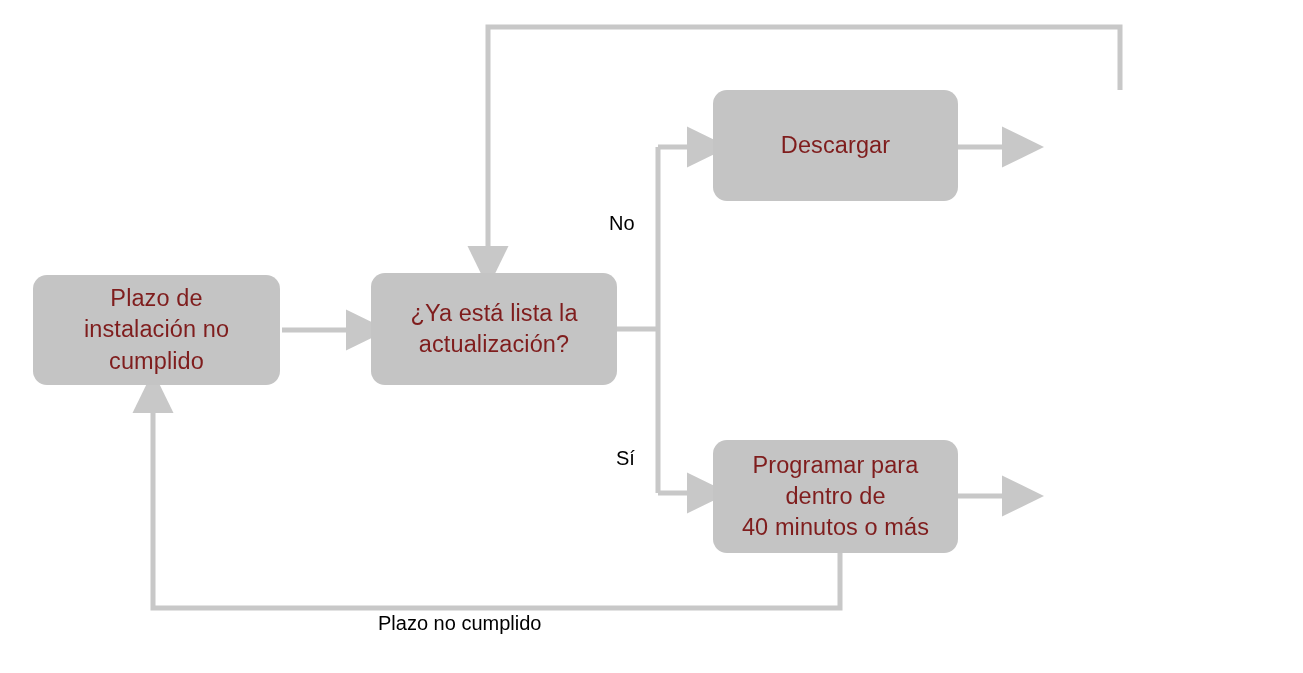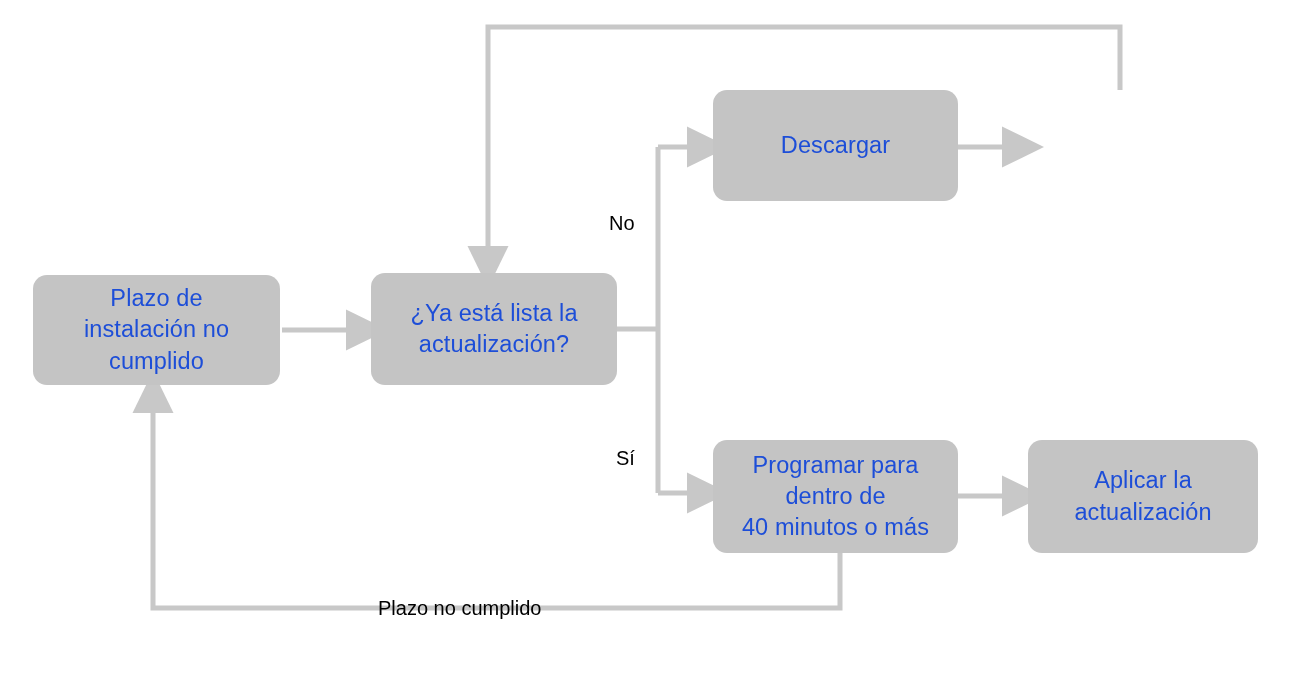--- a/index.html
+++ b/index.html
@@ -28,21 +28,21 @@
   }
   .node {
     position: absolute;
     box-sizing: border-box;
     background: #c4c4c4;
     border-radius: 14px;
     display: flex;
     align-items: center;
     justify-content: center;
     text-align: center;
-    color: #1d4ed8;
+    color: #7f1d1d;
     font-size: 23.5px;
     line-height: 1.33;
     letter-spacing: 0.1px;
     white-space: pre-line;
     padding: 4px 8px;
   }
   .edge-label {
     position: absolute;
     color: #000000;
     font-size: 20px;
@@ -103,22 +103,20 @@
   <div class="node" style="left:371px;top:273px;width:246px;height:112px;">¿Ya está lista la
 actualización?</div>
 
   <div class="node" style="left:713px;top:90px;width:245px;height:111px;">Descargar</div>
 
 
   <div class="node" style="left:713px;top:440px;width:245px;height:113px;">Programar para
 dentro de
 40 minutos o más</div>
 
-  <div class="node" style="left:1028px;top:440px;width:230px;height:113px;">Aplicar la
-actualización</div>
 
   <div class="edge-label" style="left:609px;top:211px;">No</div>
 
   <div class="edge-label" style="left:616px;top:410px;margin-top:36px;">Sí</div>
 
-  <div class="edge-label" style="left:378px;top:596px;">Plazo no cumplido</div>
+  <div class="edge-label" style="left:378px;top:611px;">Plazo no cumplido</div>
 
 </div>
 
 </body></html>

